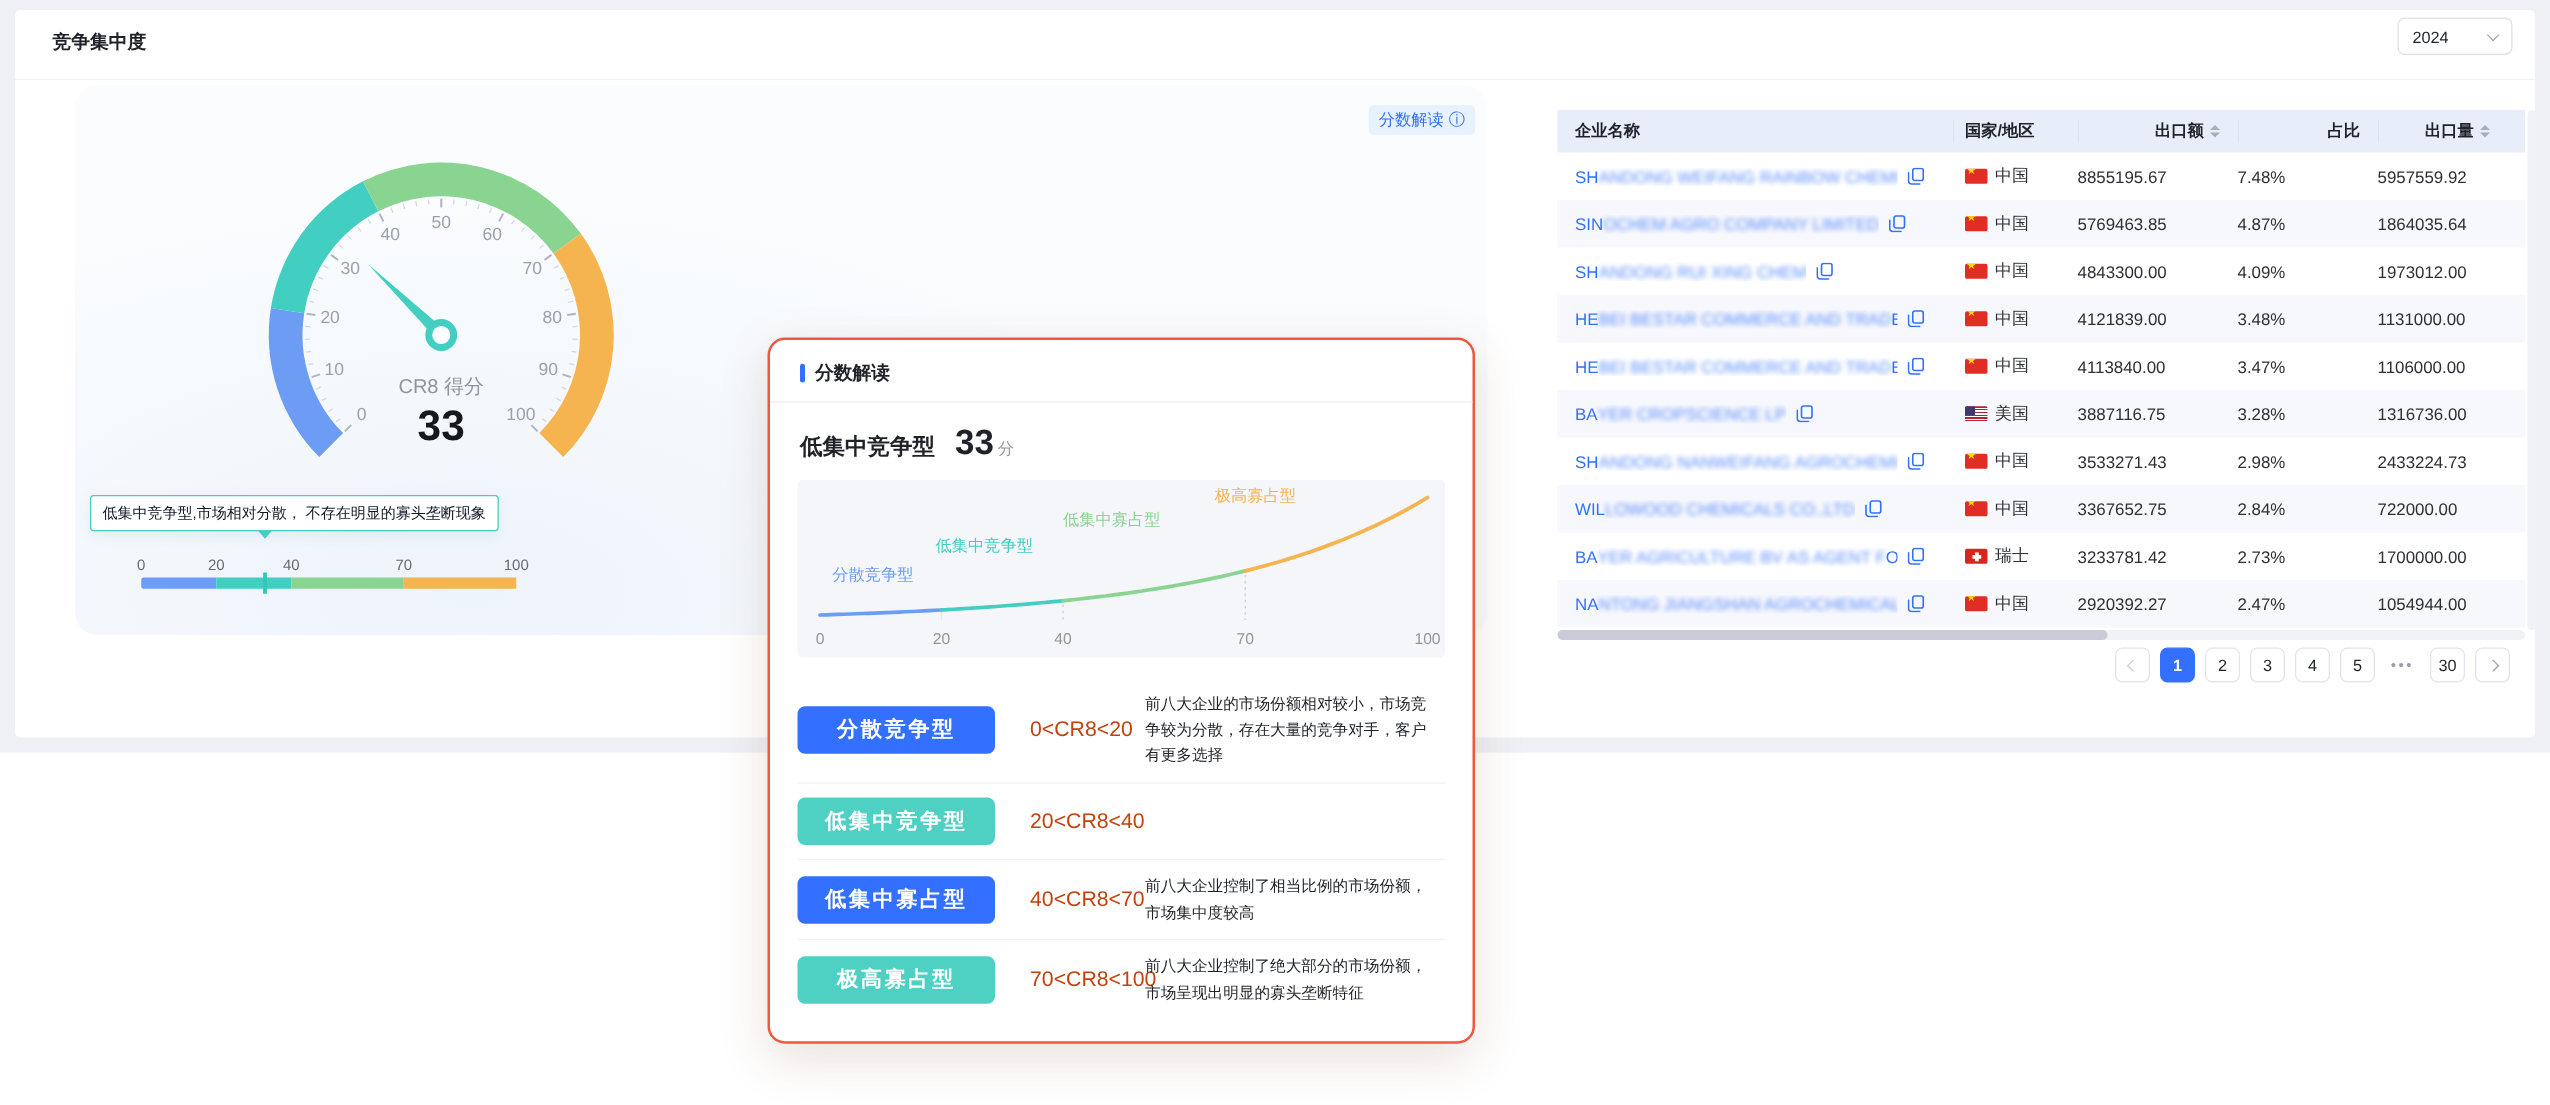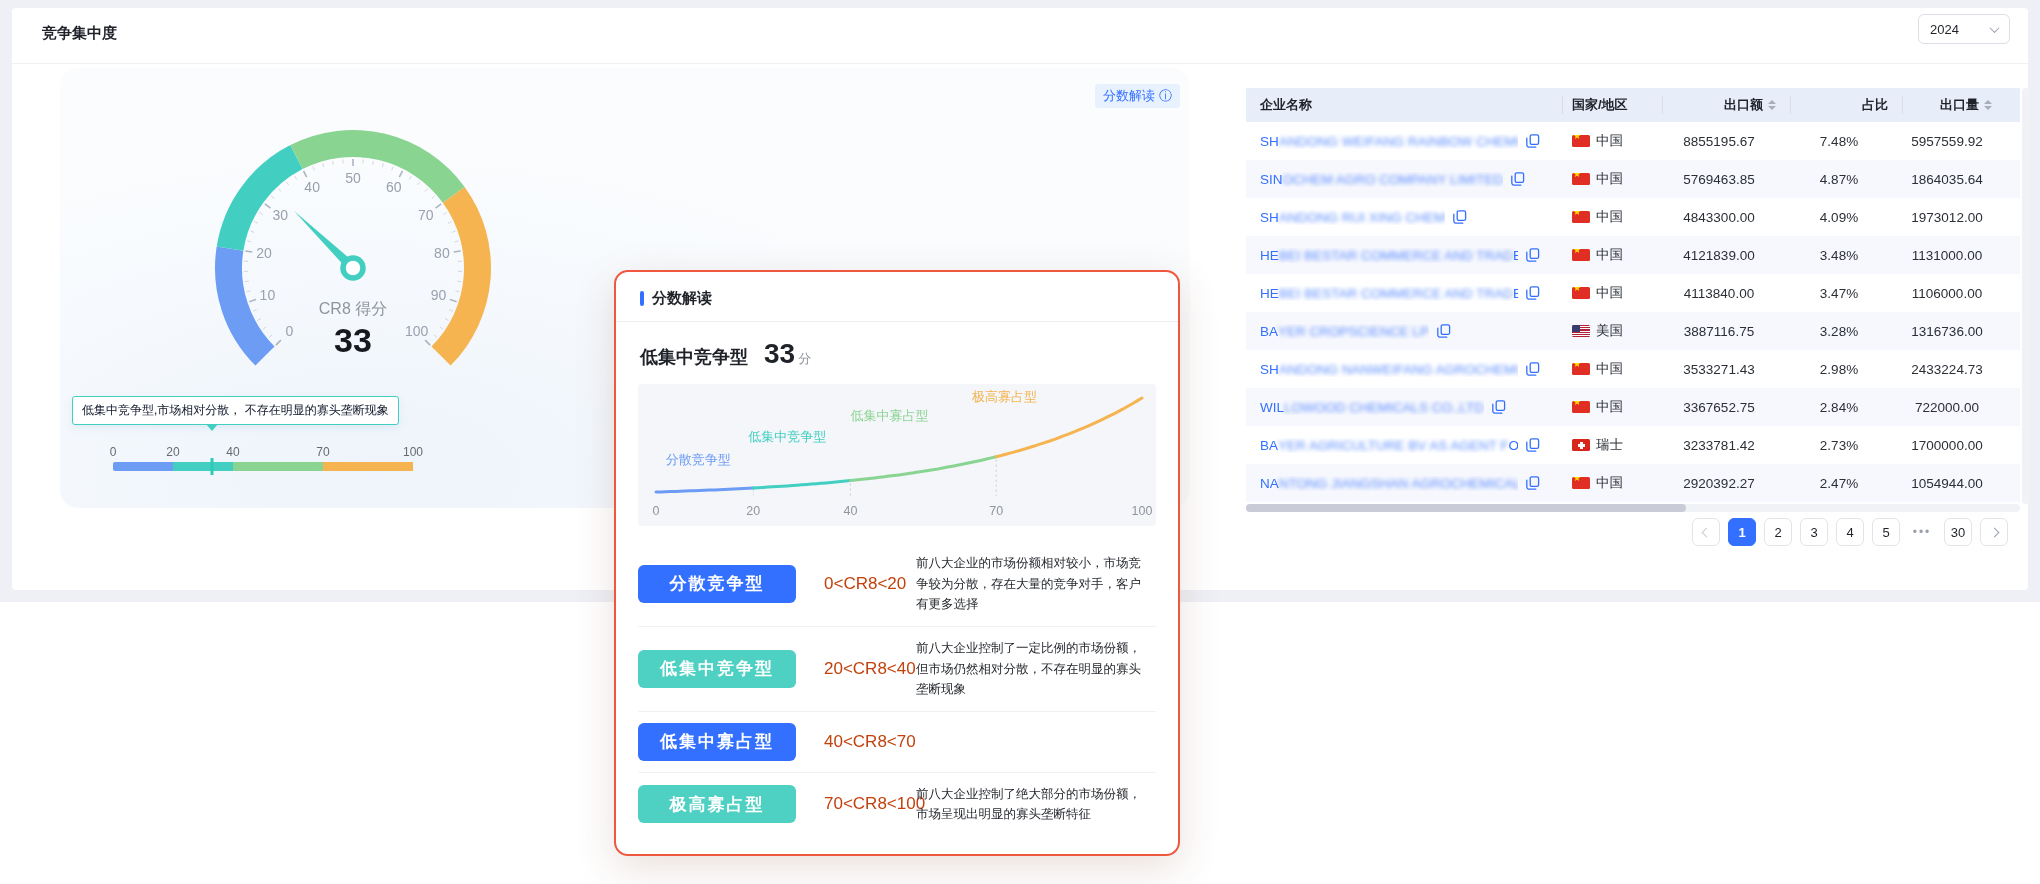--- a/index.html
+++ b/index.html
@@ -26,21 +26,21 @@
   .sl-seg:last-child{border-radius:0 2px 2px 0}
   .sl-marker{position:absolute;top:-4px;width:3px;height:17px;background:#2fc9ba;transform:translateX(-50%)}
   
   .co-table{position:absolute;left:1234px;top:80px;width:774px;font-size:13.5px;color:#2b2f36}
   .co-head{display:flex;background:#e8edfa;height:34px;align-items:center;font-weight:700;font-size:13px;color:#1f2329}
   .co-head>div+div{box-shadow:inset 1px 0 0 #d9dde9}
   .co-row{display:flex;height:38px;align-items:center}
   .co-body .co-row:nth-child(even){background:#f7f8fd}
   .cell-name{width:316px;padding-left:14px;display:flex;align-items:center}
   .cell-country{width:100px;padding-left:10px;display:flex;align-items:center;gap:6px}
-  .cell-num{text-align:center;padding-right:14px}
+  .cell-num{text-align:left;padding-right:14px}
   .hd-num{display:flex;justify-content:flex-end;align-items:center;padding-right:14px}
   .w-amount{width:128px}.w-share{width:112px}.w-qty{width:104px}
   .name-link{color:#3370ff;cursor:pointer;display:inline-flex;align-items:flex-start;max-width:258px;overflow:hidden;white-space:nowrap}
   .blur{filter:blur(2.3px);opacity:.8}
   .copy-ic{margin-left:8px;flex:none;cursor:pointer;display:inline-flex}
   .flag{width:18px;height:12px;flex:none;position:relative;display:inline-block;border-radius:1.5px;overflow:hidden}
   .flag-cn{background:#e02e24}
   .flag-cn::before{content:"★";position:absolute;left:1px;top:-4px;color:#ffde00;font-size:9px}
   .flag-us{background:repeating-linear-gradient(180deg,#b22234 0 1.1px,#fff 1.1px 2.2px)}
   .flag-us::before{content:"";position:absolute;left:0;top:0;width:8px;height:6.5px;background:#3c3b6e}
@@ -493,27 +493,27 @@
             <div class="type-btn" style="background: rgb(51, 112, 255);">分散竞争型</div>
           </div>
           <div class="mt-range">0&lt;CR8&lt;20</div>
           <div class="mt-desc">前八大企业的市场份额相对较小，市场竞争较为分散，存在大量的竞争对手，客户有更多选择</div>
         </div>
         <div class="mt-row">
           <div>
             <div class="type-btn" style="background: rgb(78, 208, 194);">低集中竞争型</div>
           </div>
           <div class="mt-range">20&lt;CR8&lt;40</div>
-          <div class="mt-desc">前八大企业控制了一定比例的市场份额，但市场仍然相对分散，不存在明显的寡头垄断现象</div>
         </div>
         <div class="mt-row">
           <div>
             <div class="type-btn" style="background: rgb(51, 112, 255);">低集中寡占型</div>
           </div>
           <div class="mt-range">40&lt;CR8&lt;70</div>
+          <div class="mt-desc">前八大企业控制了相当比例的市场份额，市场集中度较高</div>
         </div>
         <div class="mt-row">
           <div>
             <div class="type-btn" style="background: rgb(78, 208, 194);">极高寡占型</div>
           </div>
           <div class="mt-range">70&lt;CR8&lt;100</div>
           <div class="mt-desc">前八大企业控制了绝大部分的市场份额，市场呈现出明显的寡头垄断特征</div>
         </div>
       </div>
   </div>

